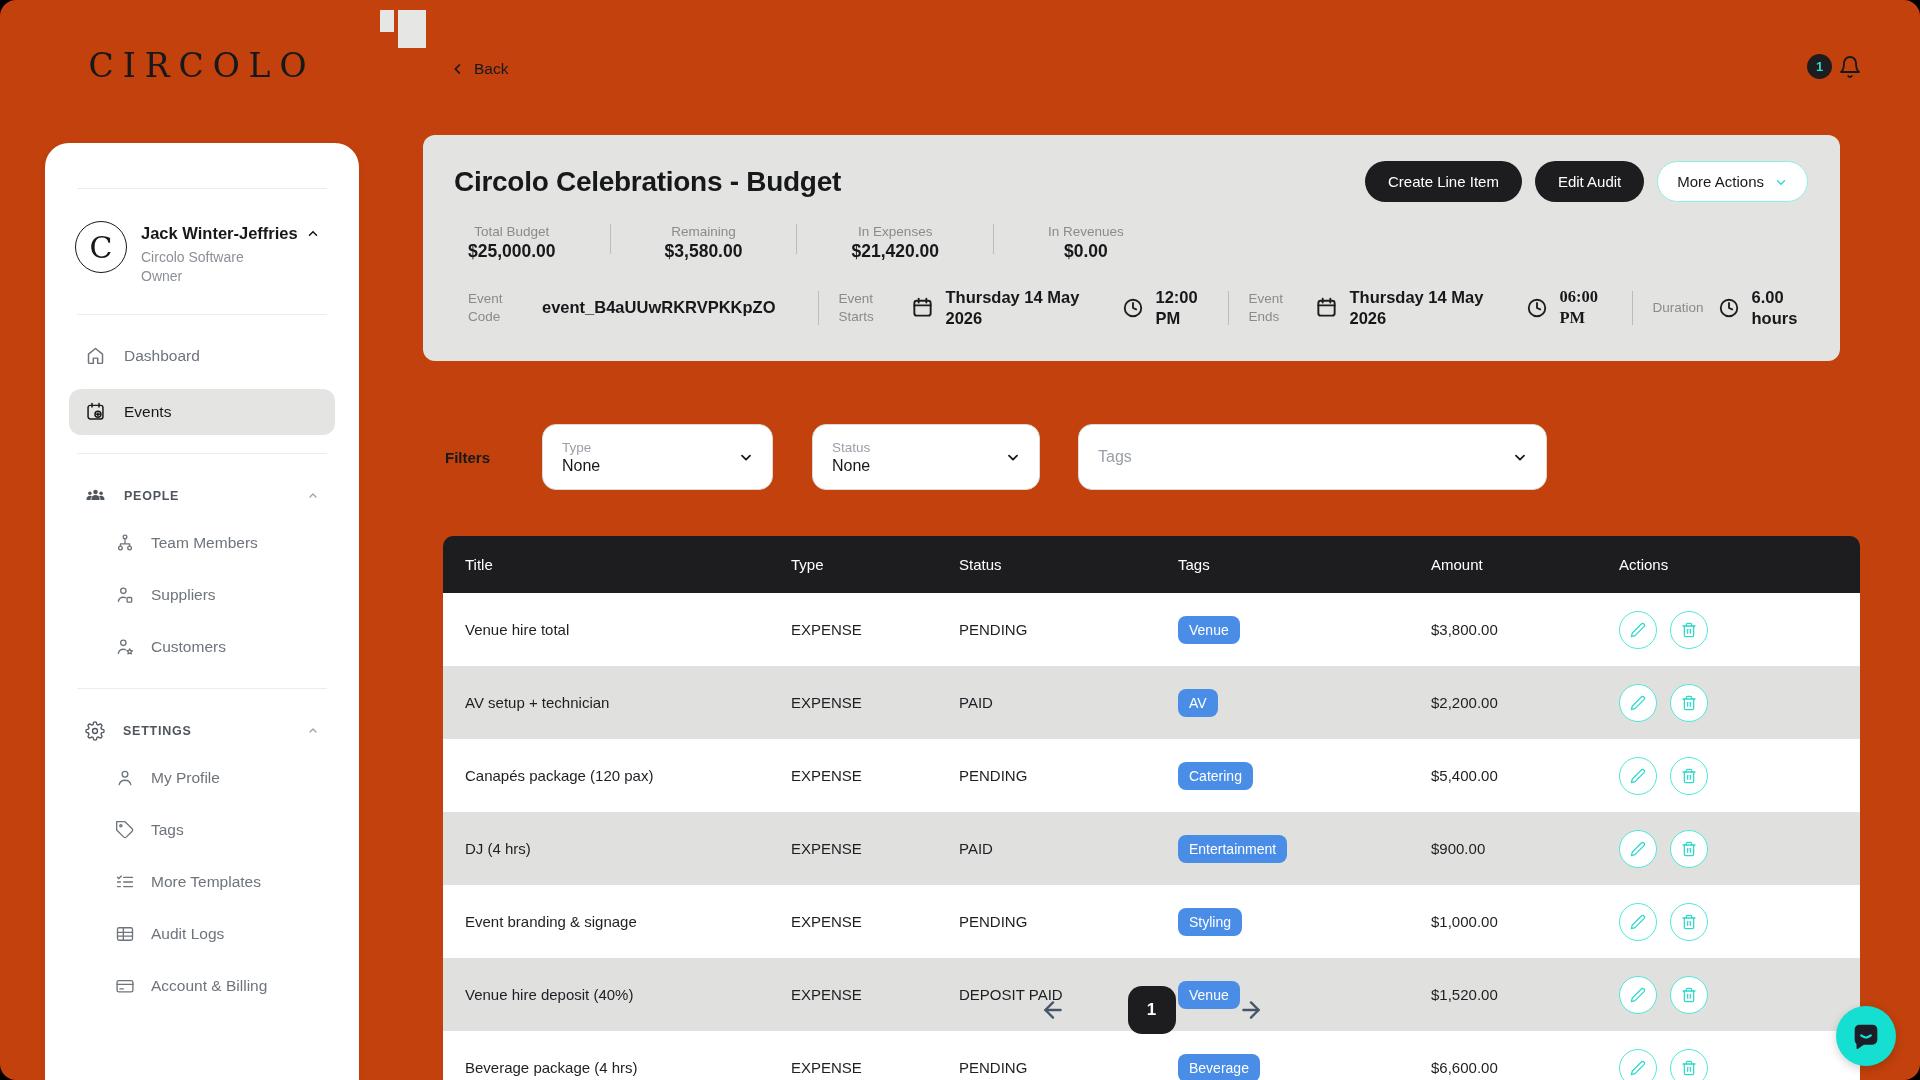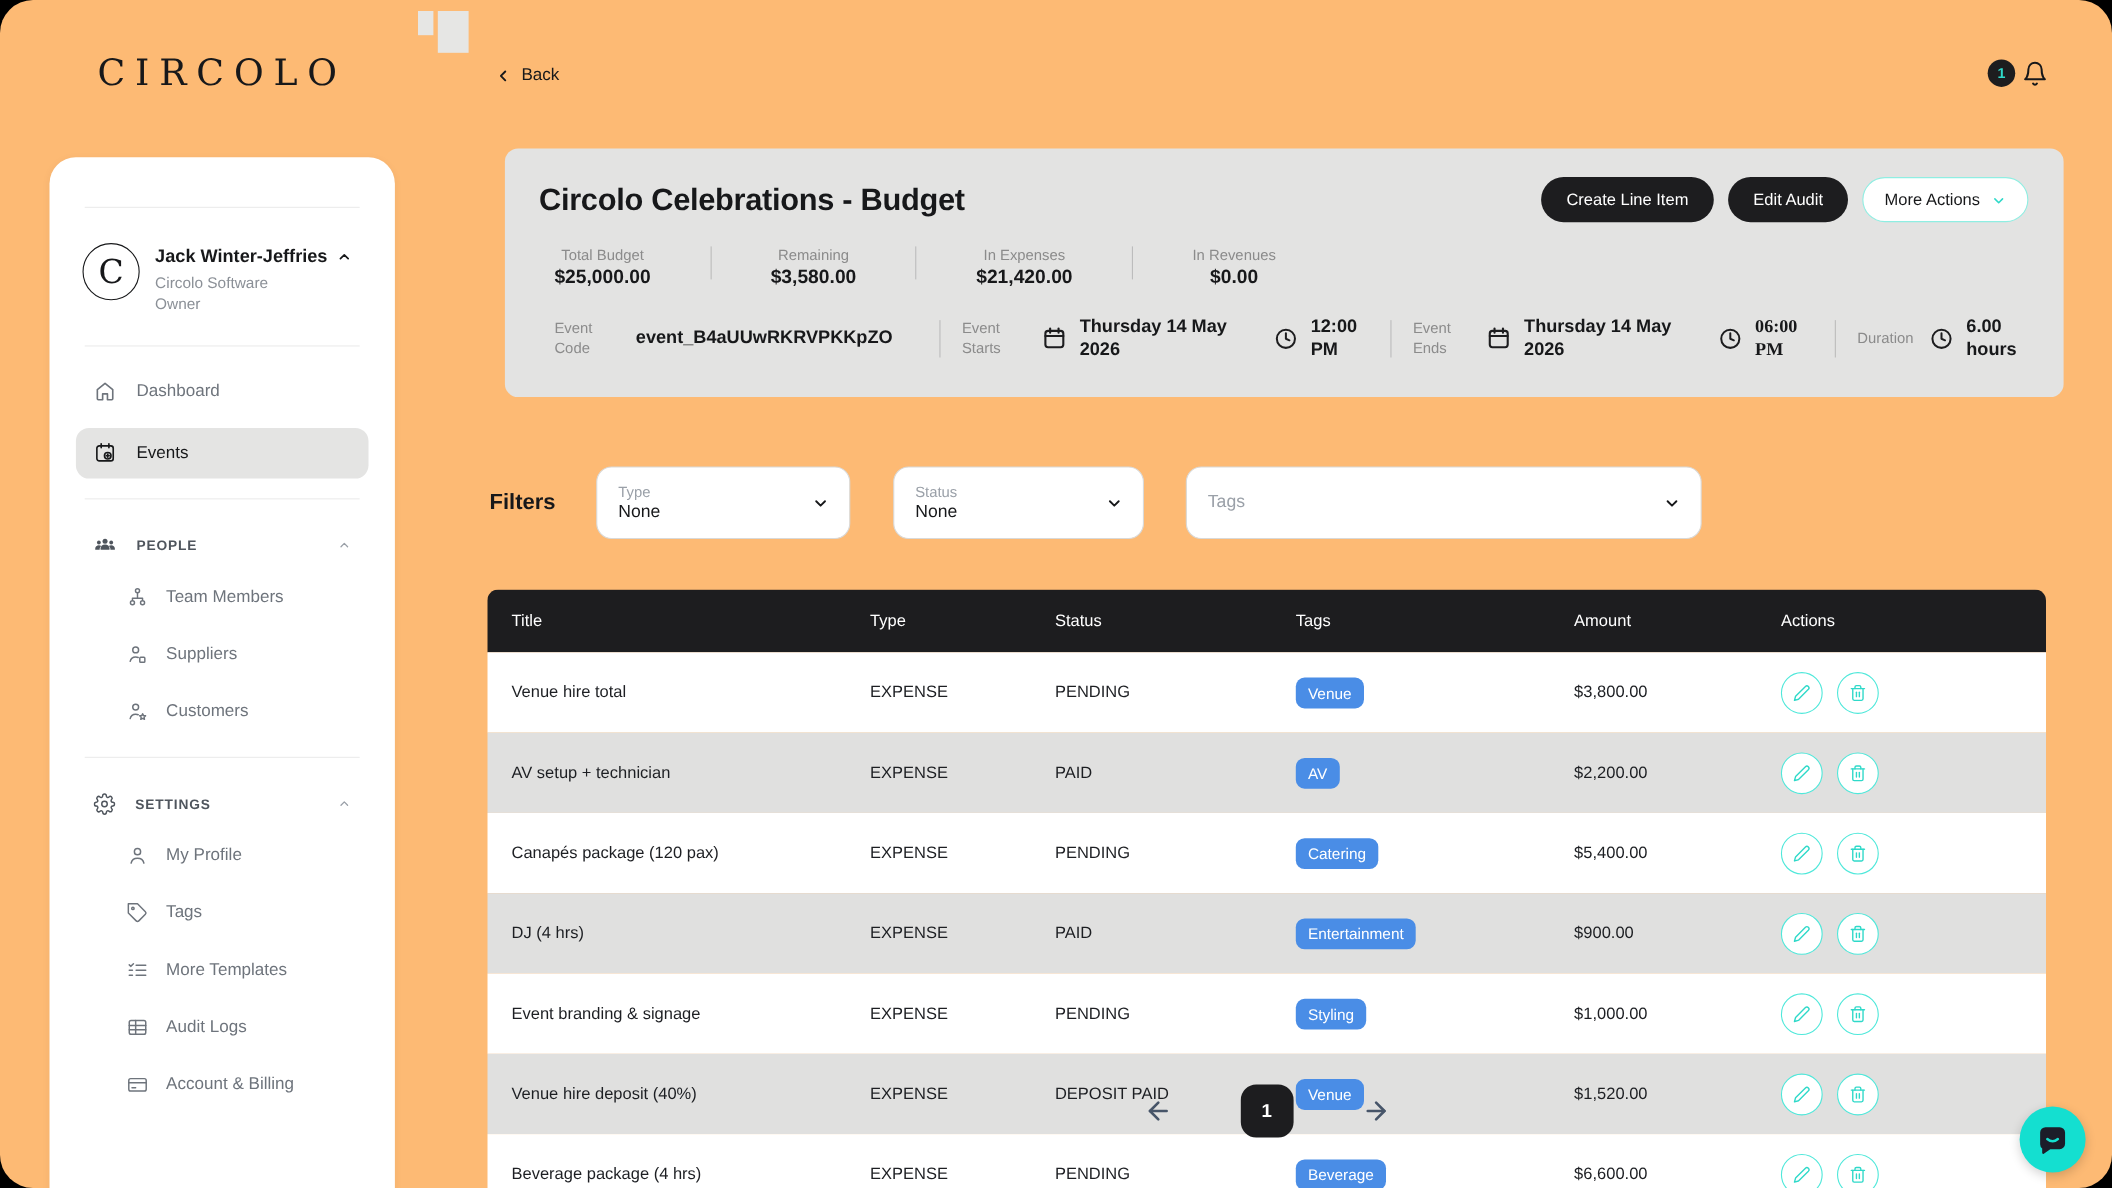--- a/index.html
+++ b/index.html
@@ -1,18 +1,18 @@
 <!DOCTYPE html>
 <html><head>
 <meta charset="utf-8">
 <style>
   * { margin:0; padding:0; box-sizing:border-box; }
   html,body { width:1920px; height:1080px; background:#000; overflow:hidden;
               font-family:"Liberation Sans", sans-serif; }
-  .app { position:absolute; inset:0; background:#fdba74; border-radius:30px; overflow:hidden; }
+  .app { position:absolute; inset:0; background:#c2410c; border-radius:16px; overflow:hidden; }
 
   
   .notch-a { position:absolute; left:380px; top:10px; width:14px; height:22px; background:#e6e6e4; }
   .notch-b { position:absolute; left:398px; top:10px; width:28px; height:38px; background:#e6e6e4; }
 
   
   .logo { position:absolute; left:45px; top:46px; width:314px; text-align:center;
           font-family:"DejaVu Serif", serif; font-size:33px; font-weight:400;
           letter-spacing:0.27em; color:#17181a; }
   .sidebar-card { position:absolute; left:45px; top:143px; width:314px; height:967px;
@@ -39,21 +39,21 @@
 
   
   .back { position:absolute; left:450px; top:60px; display:flex; align-items:center; gap:8px;
           font-size:15.5px; font-weight:500; color:#17181a; cursor:pointer; }
   .bell-wrap { position:absolute; right:58px; top:54px; display:flex; align-items:center; gap:6px; }
   .bell-badge { width:25px; height:25px; border-radius:50%; background:#1d1d1f; color:#2fd9c9;
           font-size:13px; font-weight:700; display:flex; align-items:center; justify-content:center; }
   .bell { cursor:pointer; }
 
   
-  .header-card { position:absolute; left:459px; top:135px; width:1417px; height:226px;
+  .header-card { position:absolute; left:423px; top:135px; width:1417px; height:226px;
           background:#e3e3e2; border-radius:12px; padding:26px 32px 0 31px; }
   .hc-top { display:flex; align-items:center; }
   .page-title { font-size:28px; font-weight:700; color:#17181a; letter-spacing:-.01em; }
   .hc-btns { margin-left:auto; display:flex; gap:13px; }
   .btn-dark { height:41px; border-radius:21px; background:#1d1d1f; color:#fff; border:none;
           font-size:15px; font-weight:500; padding:0 23px; cursor:pointer; font-family:inherit;}
   .btn-outline { height:41px; border-radius:21px; background:#fff; color:#17181a;
           border:1.5px solid #8feee2; font-size:15px; font-weight:500; padding:0 19px;
           display:flex; align-items:center; gap:10px; cursor:pointer; font-family:inherit;}
   .stats { display:flex; align-items:flex-start; margin-top:22px;gap:28px; }
@@ -64,21 +64,21 @@
   .v-sep { width:1px; height:30px; background:#bcbcbc; }
   .event-row { display:flex; align-items:center; margin-top:25px; }
   .ev-label { font-size:13.5px; color:#8b8b8b; line-height:1.3; }
   .ev-bold { font-size:16.5px; font-weight:700; color:#17181a; line-height:1.25; }
   .ev-sep { width:1px; height:34px; background:#bcbcbc; margin:0 20px; }
   .ev-ic { flex:none; color:#1d1d1f; }
 
   
   .filters-row { position:absolute; left:445px; top:424px; width:1415px; height:66px;
           display:flex; align-items:center; }
-  .filters-label { font-size:20px; font-weight:700; color:#17181a; width:97px; }
+  .filters-label { font-size:15px; font-weight:700; color:#17181a; width:97px; }
   .dd { background:#fff; border:1px solid #d9d9d8; border-radius:14px; height:66px;
         display:flex; align-items:center; padding:0 18px 0 19px; cursor:pointer; }
   .dd-type { width:231px; margin-right:39px; }
   .dd-status { width:228px; margin-right:38px; }
   .dd-tags { width:469px; }
   .dd-col { flex:1; }
   .dd-label { font-size:13.5px; color:#9aa0a8; }
   .dd-value { font-size:16px; color:#17181a; margin-top:2px; }
   .dd-ph { font-size:16px; color:#9aa0a8; flex:1; }
   .dd .chev { color:#17181a; }

